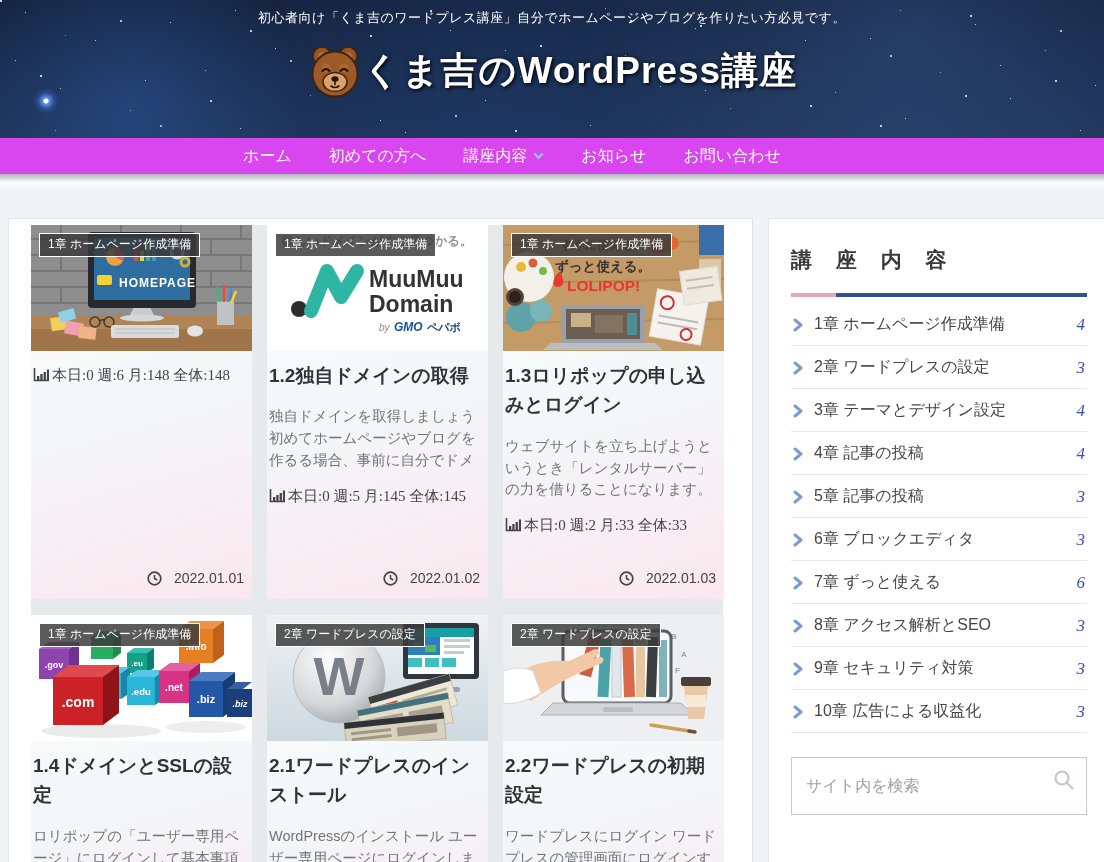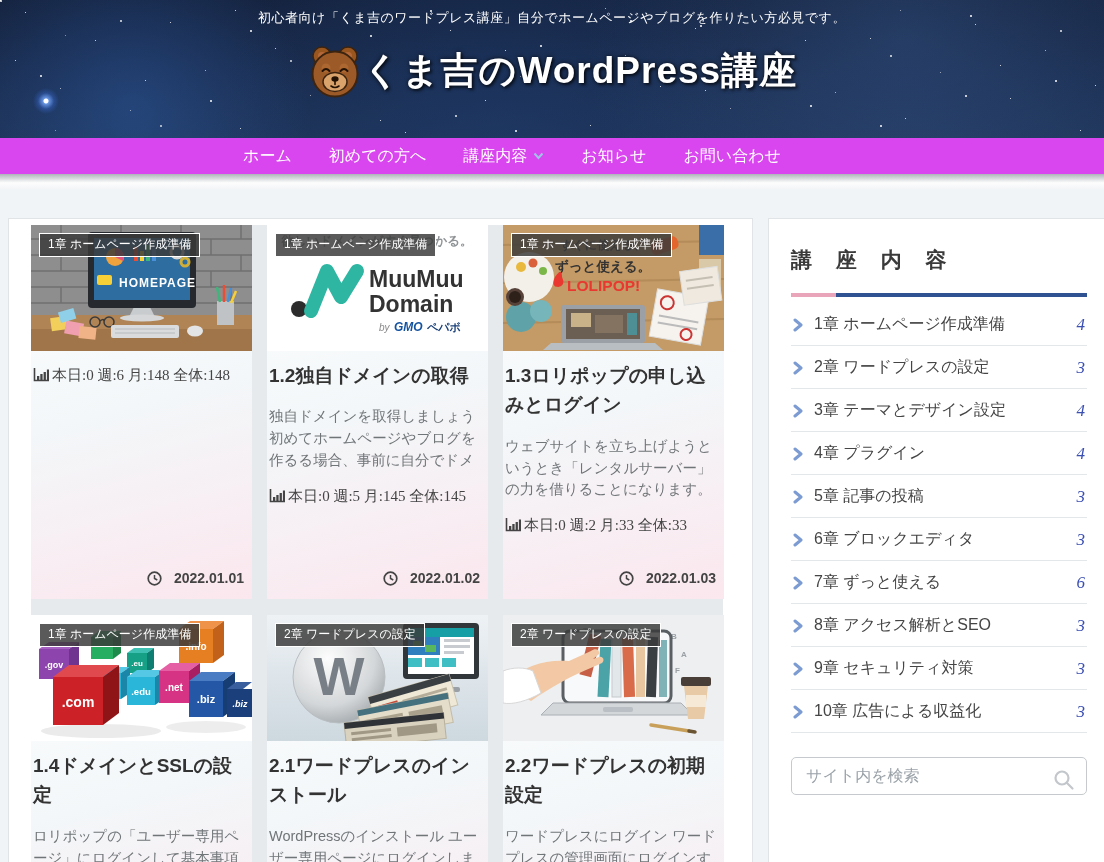--- a/index.html
+++ b/index.html
@@ -39,35 +39,35 @@
   .card { width:221px; min-height:374px; display:flex; flex-direction:column; position:relative;
     background:linear-gradient(165deg,#ffffff 0%,#f3f7f9 48%,#fbe7ee 100%); }
   .thumb { position:relative; width:221px; height:126px; overflow:hidden; }
   .thumb svg.photo { display:block; }
   .badge { position:absolute; top:8px; left:8px; background:rgba(58,58,58,.84); border:1px solid #fff;
     color:#fff; font-size:12px; padding:2px 8px 3px; white-space:nowrap; }
   .card-title { font-size:19px; line-height:1.55; font-weight:bold; color:#333; margin:10px 0 4px; padding:0 2px; }
   .excerpt { font-size:14.5px; line-height:1.5; color:#707578; padding:0 2px; max-height:69px; overflow:hidden; word-break:break-all;margin-top:12px; }
   .stats { display:block; font-size:15px; line-height:1.9; color:#444; margin-top:10px; padding:0 2px; word-break:break-all;font-family:Liberation Serif, serif; }
   .stats svg { vertical-align:-2px; margin-right:3px; }
-  .card-date { margin-top:auto; align-self:flex-end; padding:10px 8px 13px 0; font-size:14px; color:#444; display:flex; align-items:center; gap:12px;font-weight:bold; }
+  .card-date { margin-top:auto; align-self:flex-end; padding:10px 8px 13px 0; font-size:14px; color:#444; display:flex; align-items:center; gap:12px; }
 
   
   .sidebar { flex:1; background:#fff; border:1px solid #e0e4e7; border-right:none; padding:27px 17px 120px 22px; min-height:644px; }
   .sb-heading { font-size:21px; font-weight:bold; color:#3a3a3a; letter-spacing:9px; margin-bottom:19px; }
   .sb-rule { height:4px; display:flex; margin-bottom:6px; }
   .sb-rule .pink { width:45px; }
   .sb-rule .navy { flex:1; }
   .sb-list { list-style:none; }
   .sb-list li { display:flex; align-items:center; padding:11px 2px 10px; border-bottom:1px solid #e4e7ea; cursor:pointer; }
   .sb-list .chev { margin-right:11px; display:inline-flex; }
   .sb-list .lbl { font-size:16px; color:#454545; }
   .sb-list .cnt { margin-left:auto; font-family:"Liberation Serif","DejaVu Serif",serif; font-style:italic; font-size:17px; color:#3c50b4; }
   .searchbox { position:relative; margin-top:24px; }
-  .searchbox input { width:100%; height:38px; border:1px solid #c6cace; border-radius:5px; background:#fff;
+  .searchbox input { width:100%; height:58px; border:1px solid #c6cace; border-radius:0; background:#fff;
     font-family:inherit; font-size:16px; color:#444; padding:0 42px 0 14px; }
   .searchbox input::placeholder { color:#9aa2a8; }
   .searchbox .mag { position:absolute; right:12px; top:12px; }
 
   svg text { font-family:"Liberation Sans","DejaVu Sans",sans-serif; }
 </style>
 </head>
 <body>
 
 <div class="page">
@@ -535,21 +535,21 @@
             </span>
           <span class="lbl">3章 テーマとデザイン設定</span>
             <span class="cnt">4</span>
           </li>
         <li>
           <span class="chev">
               <svg width="10" height="14" viewBox="0 0 10 14">
                 <polyline points="2,2 8,7 2,12" fill="none" stroke="#7b9bd2" stroke-width="3" stroke-linecap="round" stroke-linejoin="round"></polyline>
               </svg>
             </span>
-          <span class="lbl">4章 プラグイン</span>
+          <span class="lbl">4章 記事の投稿</span>
             <span class="cnt">4</span>
           </li>
         <li>
           <span class="chev">
               <svg width="10" height="14" viewBox="0 0 10 14">
                 <polyline points="2,2 8,7 2,12" fill="none" stroke="#7b9bd2" stroke-width="3" stroke-linecap="round" stroke-linejoin="round"></polyline>
               </svg>
             </span>
           <span class="lbl">5章 記事の投稿</span>
             <span class="cnt">3</span>

